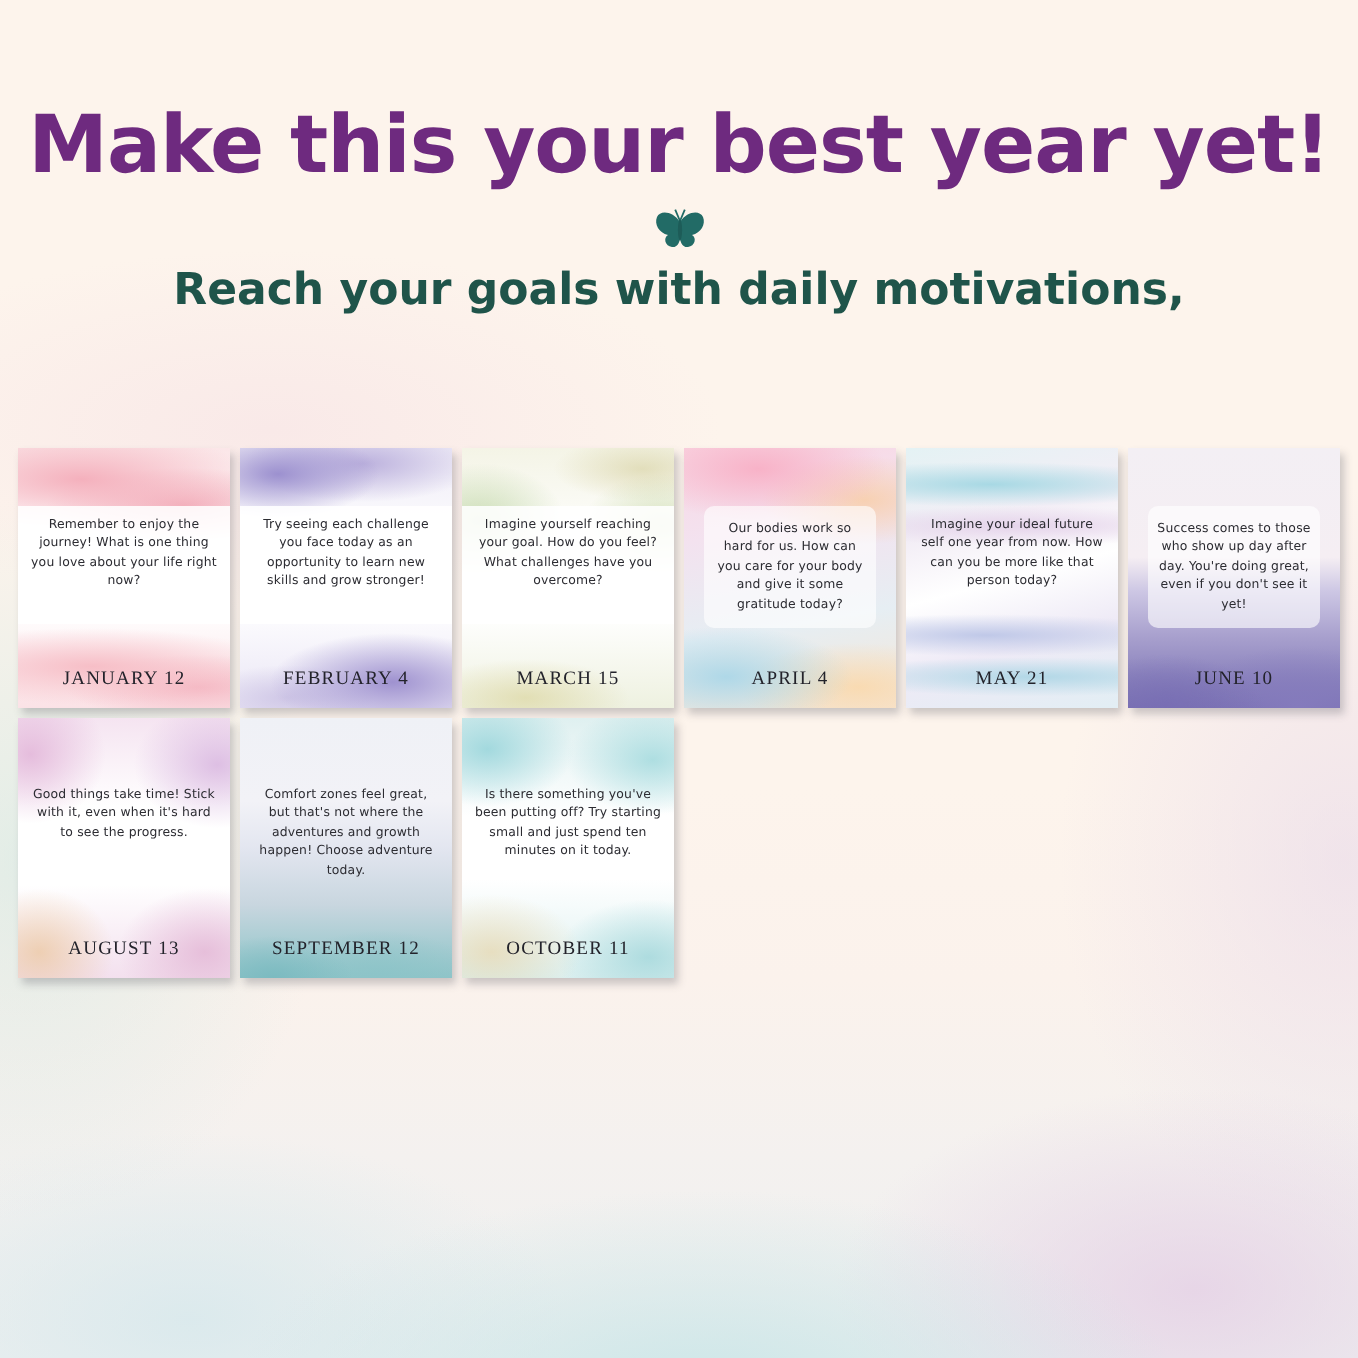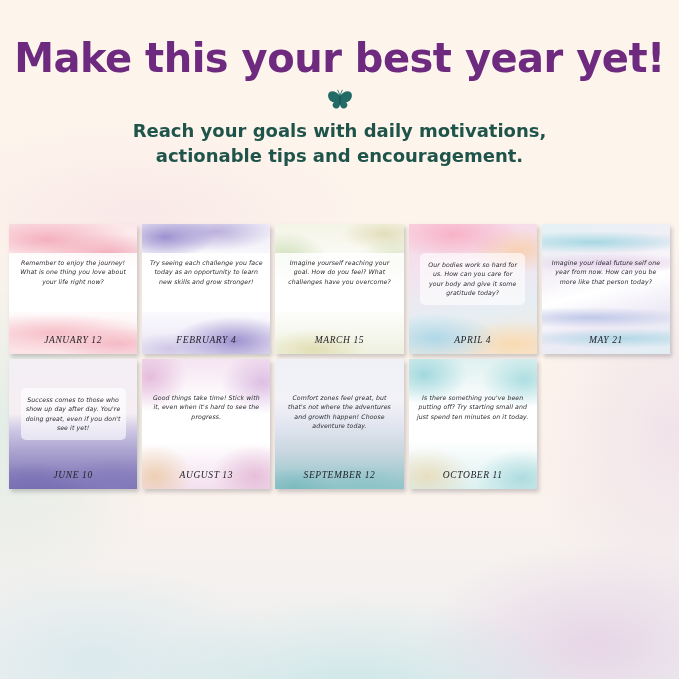--- a/index.html
+++ b/index.html
@@ -16,39 +16,38 @@
       radial-gradient(ellipse 250px 140px at 88% 645px, rgba(228,205,228,.75) 0%, rgba(228,205,228,0) 72%),
       radial-gradient(ellipse 200px 240px at 2% 430px, rgba(204,231,226,.55) 0%, rgba(204,231,226,0) 75%),
       radial-gradient(ellipse 190px 250px at 99% 430px, rgba(228,212,233,.5) 0%, rgba(228,212,233,0) 75%),
       radial-gradient(ellipse 300px 120px at 20% 215px, rgba(245,222,228,.5) 0%, rgba(245,222,228,0) 75%),
       linear-gradient(180deg,#fdf4ec 0%,#fdf4ec 58%,#fbf2ec 72%,#f4f1ef 85%,#eef0f0 100%);
   }
 
   
   .hdr{position:absolute;left:0;top:0;width:679px;text-align:center;}
   .title{
-    margin:0;padding-top:36px;
+    margin:0;padding-top:51px;
     font-family:"DejaVu Sans","Liberation Sans",sans-serif;
     font-weight:700;font-size:40px;line-height:44px;
     letter-spacing:-0.5px;color:#6e2a7f;
   }
   .bfly{margin:6px 0 2px;height:26px;line-height:26px;font-size:22px;color:#226b66;}
   .bfly svg{display:inline-block;vertical-align:middle;}
   .sub{
     margin:6px 0 0;
     font-family:"DejaVu Sans","Liberation Sans",sans-serif;
-    font-weight:700;font-size:18px;line-height:25px;color:#1f544a;
+    font-weight:700;font-size:22px;line-height:25px;color:#1f544a;
   }
 
   
   .grid{
     position:absolute;left:9px;top:224px;width:661px;height:400px;
-    display:grid;grid-template-columns:repeat(5,1fr);grid-template-rows:repeat(3,1fr);
+    display:grid;grid-template-columns:repeat(6,1fr);grid-template-rows:repeat(3,1fr);
     gap:5px 5px;
-    font-style:italic;
   }
   .card{
     position:relative;overflow:hidden;
     box-shadow:2px 3px 4px rgba(90,90,100,.30);
     background:#fff;
   }
   .art{position:absolute;inset:0;}
   .quote{
     position:absolute;left:6%;right:6%;top:26%;
     text-align:center;color:#2c2c32;
@@ -158,21 +157,20 @@
     <h1 class="title">Make this your best year yet!</h1>
     <div class="bfly">
       <svg width="26" height="22" viewBox="0 0 26 22" aria-hidden="true">
         <path d="M13 7 C9.5 1.5 3 1 1.5 4.5 C0 8 2.5 12.5 7 13.5 C4.5 15 5.5 19 9 19.5 C11.5 19.9 12.6 17.5 13 15.5 C13.4 17.5 14.5 19.9 17 19.5 C20.5 19 21.5 15 19 13.5 C23.5 12.5 26 8 24.5 4.5 C23 1 16.5 1.5 13 7 Z" fill="#226b66"></path>
         <path d="M13 6.5 L10.6 0.8 M13 6.5 L15.4 0.8" stroke="#226b66" stroke-width="0.9" fill="none"></path>
         <ellipse cx="13" cy="11" rx="1.05" ry="5.2" fill="#1d5c58"></ellipse>
       </svg>
     </div>
     <p class="sub">
       <span>Reach your goals with daily motivations,</span><br>
-      <span>actionable tips and encouragement.</span>
     </p>
   </div>
 
   <div class="grid">
 
     <div class="card">
       <div class="art a-jan"></div>
       <div class="band"></div>
       <div class="quote">Remember to enjoy the journey! What is one thing you love about your life right now?</div>
       <div class="date">JANUARY 12</div>

